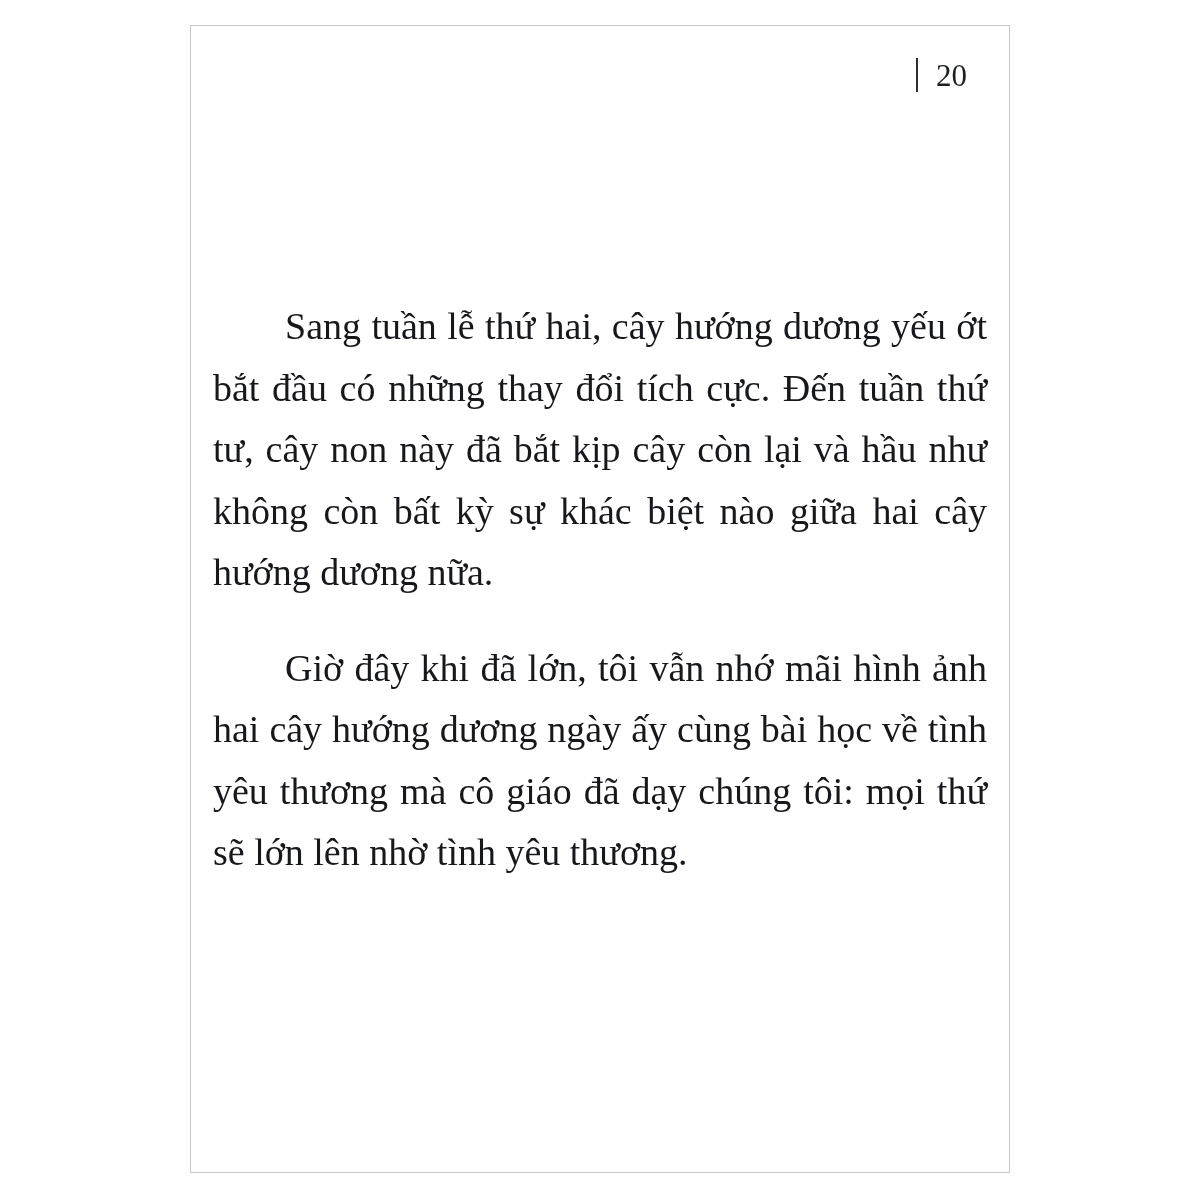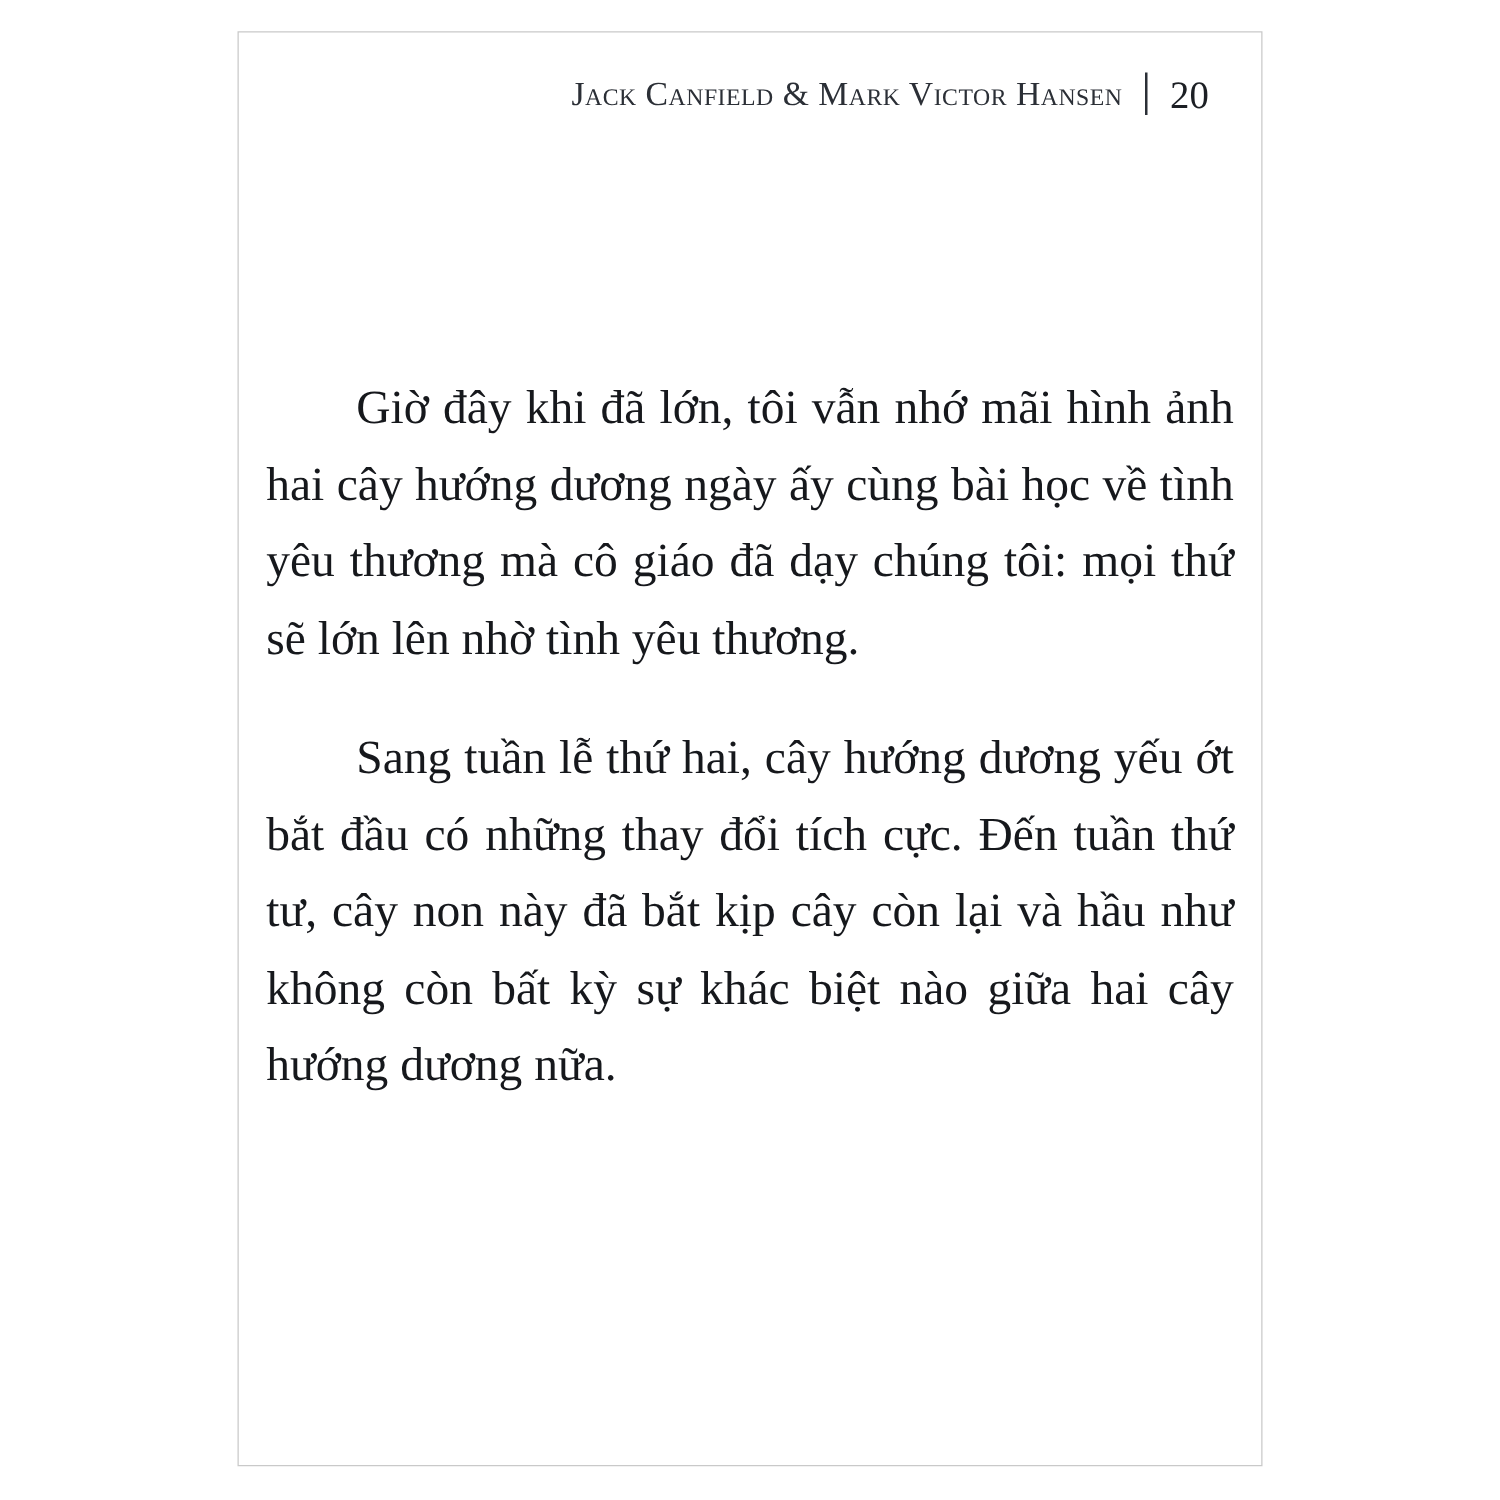--- a/index.html
+++ b/index.html
@@ -91,24 +91,23 @@
     margin-bottom: 0;
   }
 </style>
 </head>
 <body>
 
 <div class="page-wrap">
   <div class="page">
 
     <div class="running-head">
-      <span class="authors">Jack Canfield &amp; Mark Victor Hansen</span>
       <span class="rule"></span>
       <span class="page-number">20</span>
     </div>
 
     <div class="body-text">
+      <p class="para">Sang tuần lễ thứ hai, cây hướng dương yếu ớt bắt đầu có những thay đổi tích cực. Đến tuần thứ tư, cây non này đã bắt kịp cây còn lại và hầu như không còn bất kỳ sự khác biệt nào giữa hai cây hướng dương nữa.</p>
       <p class="para">Giờ đây khi đã lớn, tôi vẫn nhớ mãi hình ảnh hai cây hướng dương ngày ấy cùng bài học về tình yêu thương mà cô giáo đã dạy chúng tôi: mọi thứ sẽ lớn lên nhờ tình yêu thương.</p>
-      <p class="para">Sang tuần lễ thứ hai, cây hướng dương yếu ớt bắt đầu có những thay đổi tích cực. Đến tuần thứ tư, cây non này đã bắt kịp cây còn lại và hầu như không còn bất kỳ sự khác biệt nào giữa hai cây hướng dương nữa.</p>
     </div>
 
   </div>
 </div>
 
 </body></html>

